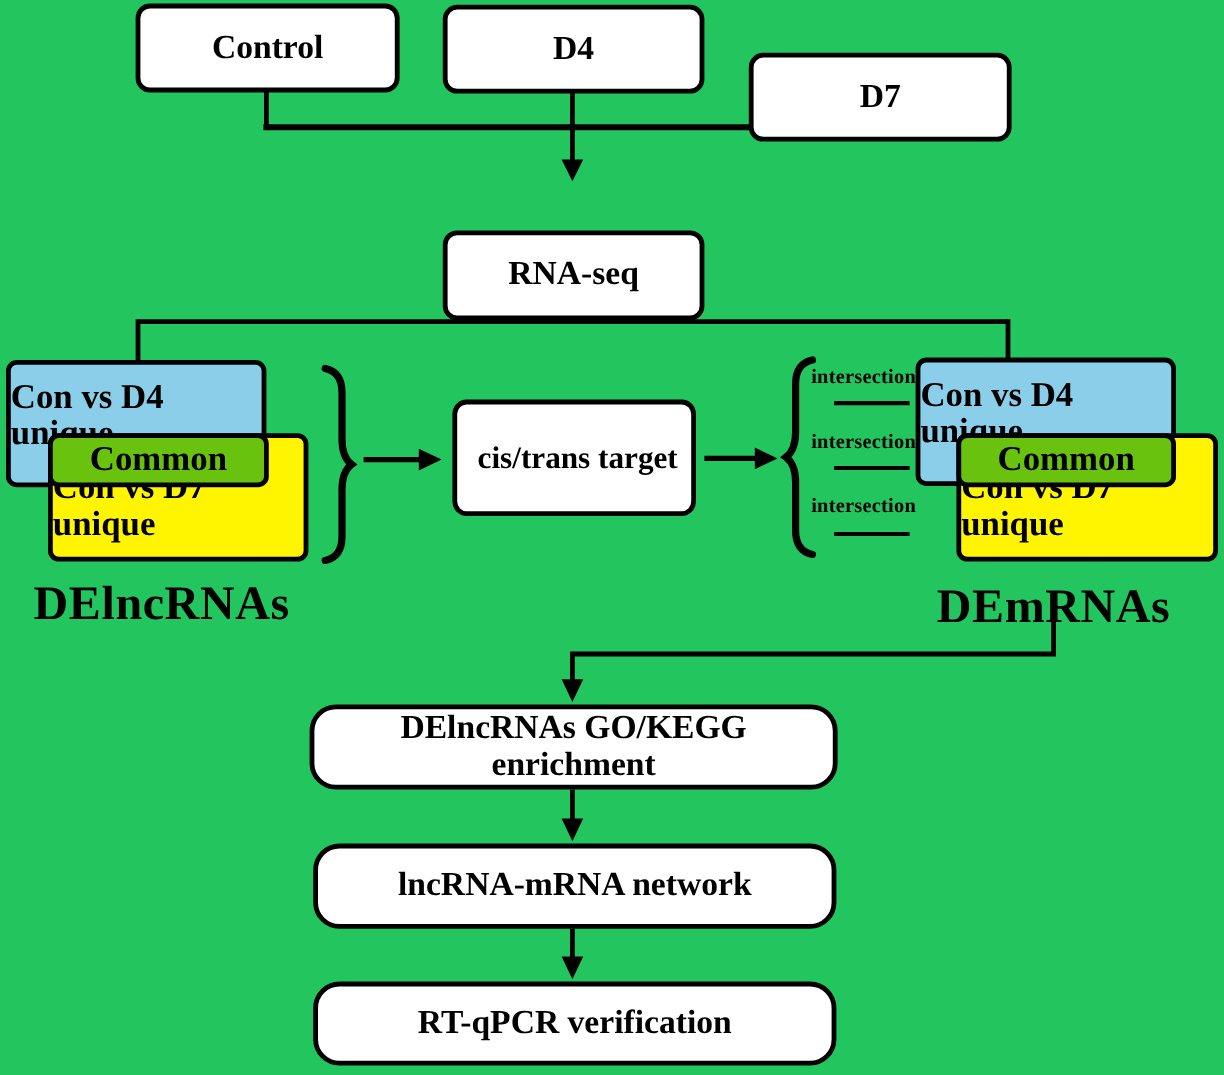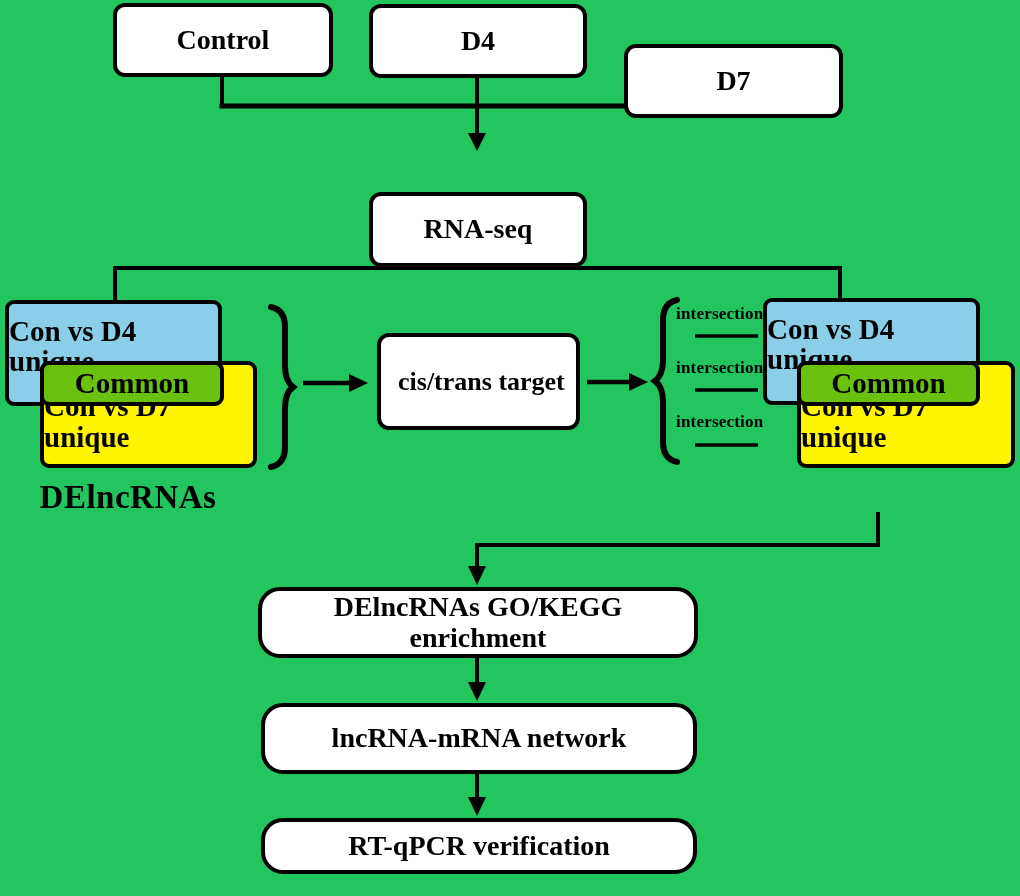--- a/index.html
+++ b/index.html
@@ -41,21 +41,21 @@
     justify-content: center;
     font-size: 29px;
     line-height: 1.05;
     text-align: left;
   }
   .cbox.align-top    { align-items: flex-start; padding-top: 12px; }
   .cbox.align-mid    { align-items: center; }
   .cbox.align-bottom { align-items: flex-end; padding-bottom: 12px; }
   .caption {
     position: absolute;
-    font-size: 33px;
+    font-size: 40px;
     text-align: center;
     letter-spacing: 0.5px;
   }
   .pred-box {
     position: absolute;
     background: #ffffff;
     border: 4px solid #000000;
     border-radius: 12px;
     display: flex;
     flex-direction: column;
@@ -154,24 +154,25 @@
 
   <div class="cbox align-top" style="left:763px; top:298px; width:217px; height:107px; background:#8BCEEA;">
     <span>Con vs D4 unique</span>
   </div>
   <div class="cbox align-bottom" style="left:797px; top:361px; width:218px; height:107px; background:#FFF500;">
     <span>Con vs D7 unique</span>
   </div>
   <div class="cbox align-mid" style="left:797px; top:361px; width:183px; height:45px; background:#69C20E;">
     <span>Common</span>
   </div>
+  <div class="caption" style="left:778px; top:481px; width:200px;">DEmRNAs</div>
 
   <div class="node small-radius" style="left:258px; top:587px; width:440px; height:71px;">
     <span>DElncRNAs GO/KEGG enrichment</span>
   </div>
   <div class="node small-radius" style="left:261px; top:703px; width:436px; height:71px;">
     <span>lncRNA-mRNA network</span>
   </div>
-  <div class="node small-radius" style="left:261px; top:818px; width:436px; height:56px;">
+  <div class="node small-radius" style="left:261px; top:818px; width:436px; height:70px;">
     <span>RT-qPCR verification</span>
   </div>
 
 </div>
 
 </body></html>

